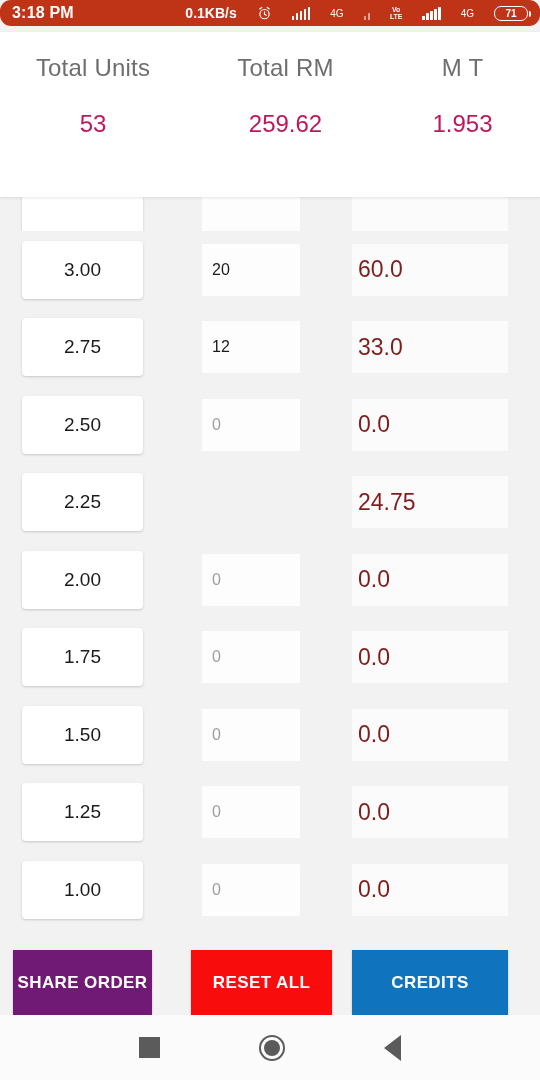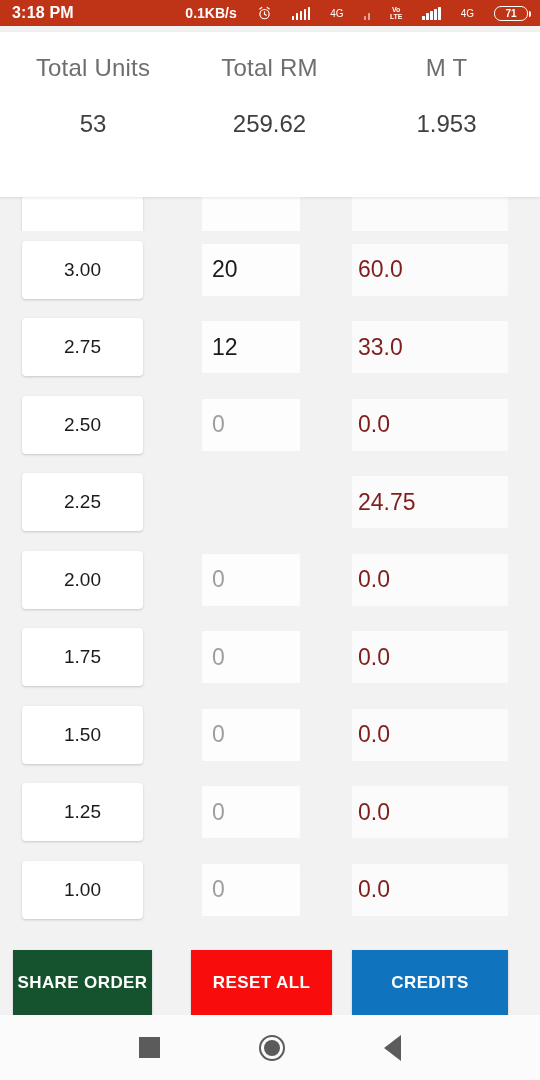--- a/index.html
+++ b/index.html
@@ -10,20 +10,21 @@
     overflow:hidden;
   }
   .screen { position:relative; width:540px; height:1080px; background:#f2f2f2; }
 
   
   .statusbar {
     position:absolute; top:0; left:0; width:540px; height:25px;
     background:#bf3317; color:#ffffff;
     display:flex; align-items:center; justify-content:space-between;
     padding:13px 12px;
+    border-radius:11px;
   }
   .sb-clock { font-size:16px; font-weight:bold; letter-spacing:.2px; }
   .sb-right { display:flex; align-items:center; gap:20px; }
   .sb-net { font-size:14px; font-weight:bold; }
   .sb-4g { font-size:10px; font-weight:normal; }
   .alarm-ico { width:15px; height:15px; display:block; }
   .bars { display:flex; align-items:flex-end; gap:1.5px; height:13px; }
   .bars i { display:block; width:2.5px; background:#ffffff; border-radius:.5px; }
   .bars i:nth-child(1){height:4px;} .bars i:nth-child(2){height:6.5px;}
   .bars i:nth-child(3){height:9px;} .bars i:nth-child(4){height:11px;}
@@ -41,27 +42,28 @@
     content:""; position:absolute; right:-4px; top:4px;
     width:2.5px; height:6px; background:#ffffff; border-radius:0 2px 2px 0;
   }
 
   
   .summary {
     position:absolute; top:32px; left:0; width:540px; height:165px;
     background:#ffffff; z-index:6;
     display:flex; align-items:flex-start;
     box-shadow:0 1px 3px rgba(0,0,0,.10);
+    gap:16px;
   }
   .sum-col { flex:1; padding-top:22px; text-align:center; }
   .sum-col.c1 { flex:0 0 186px; }
   .sum-col.c2 { flex:0 0 167px; }
   .sum-col.c3 { flex:1; }
   .sum-label { font-size:24px; color:#6e6e6e; font-weight:400; letter-spacing:.2px; }
-  .sum-value { font-size:24px; color:#404040; font-weight:400; margin-top:28px; }
+  .sum-value { font-size:24px; color:#be185d; font-weight:400; margin-top:28px; }
 
   
   .list {
     position:absolute; top:185px; left:0; width:540px; height:745px;
     overflow:hidden;
   }
   .row { position:relative; height:77.5px; display:flex; align-items:center; }
   .row.clipped { height:46px; align-items:flex-start; overflow:hidden; }
 
   .cell-price {
@@ -69,21 +71,21 @@
     background:#ffffff; border-radius:4px;
     box-shadow:0 1px 2.5px rgba(0,0,0,.18);
     display:flex; align-items:center; justify-content:center;
     font-size:19px; color:#1b1b1b; font-weight:400;
   }
   .cell-qty {
     position:absolute; left:202px; width:98px; height:52px;
     background:#fdfdfd; border-radius:1px;
     display:flex; align-items:center;
     padding-left:10px;
-    font-size:23px; font-weight:400; color:#1b1b1b;
+    font-size:16px; font-weight:400; color:#1b1b1b;
   }
   .cell-qty.placeholder { color:#9e9e9e; }
   .cell-total {
     position:absolute; left:352px; width:156px; height:52px;
     background:#fbfbfb; border-radius:1px;
     display:flex; align-items:center;
     padding-left:6px;
     font-size:23px; color:#7f1d1d; font-weight:400;
   }
 
@@ -92,21 +94,21 @@
     position:absolute; top:950px; left:0; width:540px; height:65px;
   }
   .btn {
     position:absolute; height:65px;
     display:flex; align-items:center; justify-content:center;
     color:#ffffff; font-size:17px; font-weight:bold; letter-spacing:.4px;
     border:none; cursor:pointer;
     box-shadow:0 1px 2px rgba(0,0,0,.20);
     font-family:"Liberation Sans", sans-serif;
   }
-  .btn-share  { left:13px;  width:139px; background:#14532d; }
+  .btn-share  { left:13px;  width:139px; background:#701a75; }
   .btn-reset  { left:180px; width:141px; background:#f80c0c;margin-left:11px; }
   .btn-credit { left:352px; width:156px; background:#0f74bd; }
 
   
   .navbar {
     position:absolute; top:1015px; left:0; width:540px; height:65px;
     background:#fbfbfb;
     display:flex; align-items:center; justify-content:space-around;
     padding:0 90px;
   }

